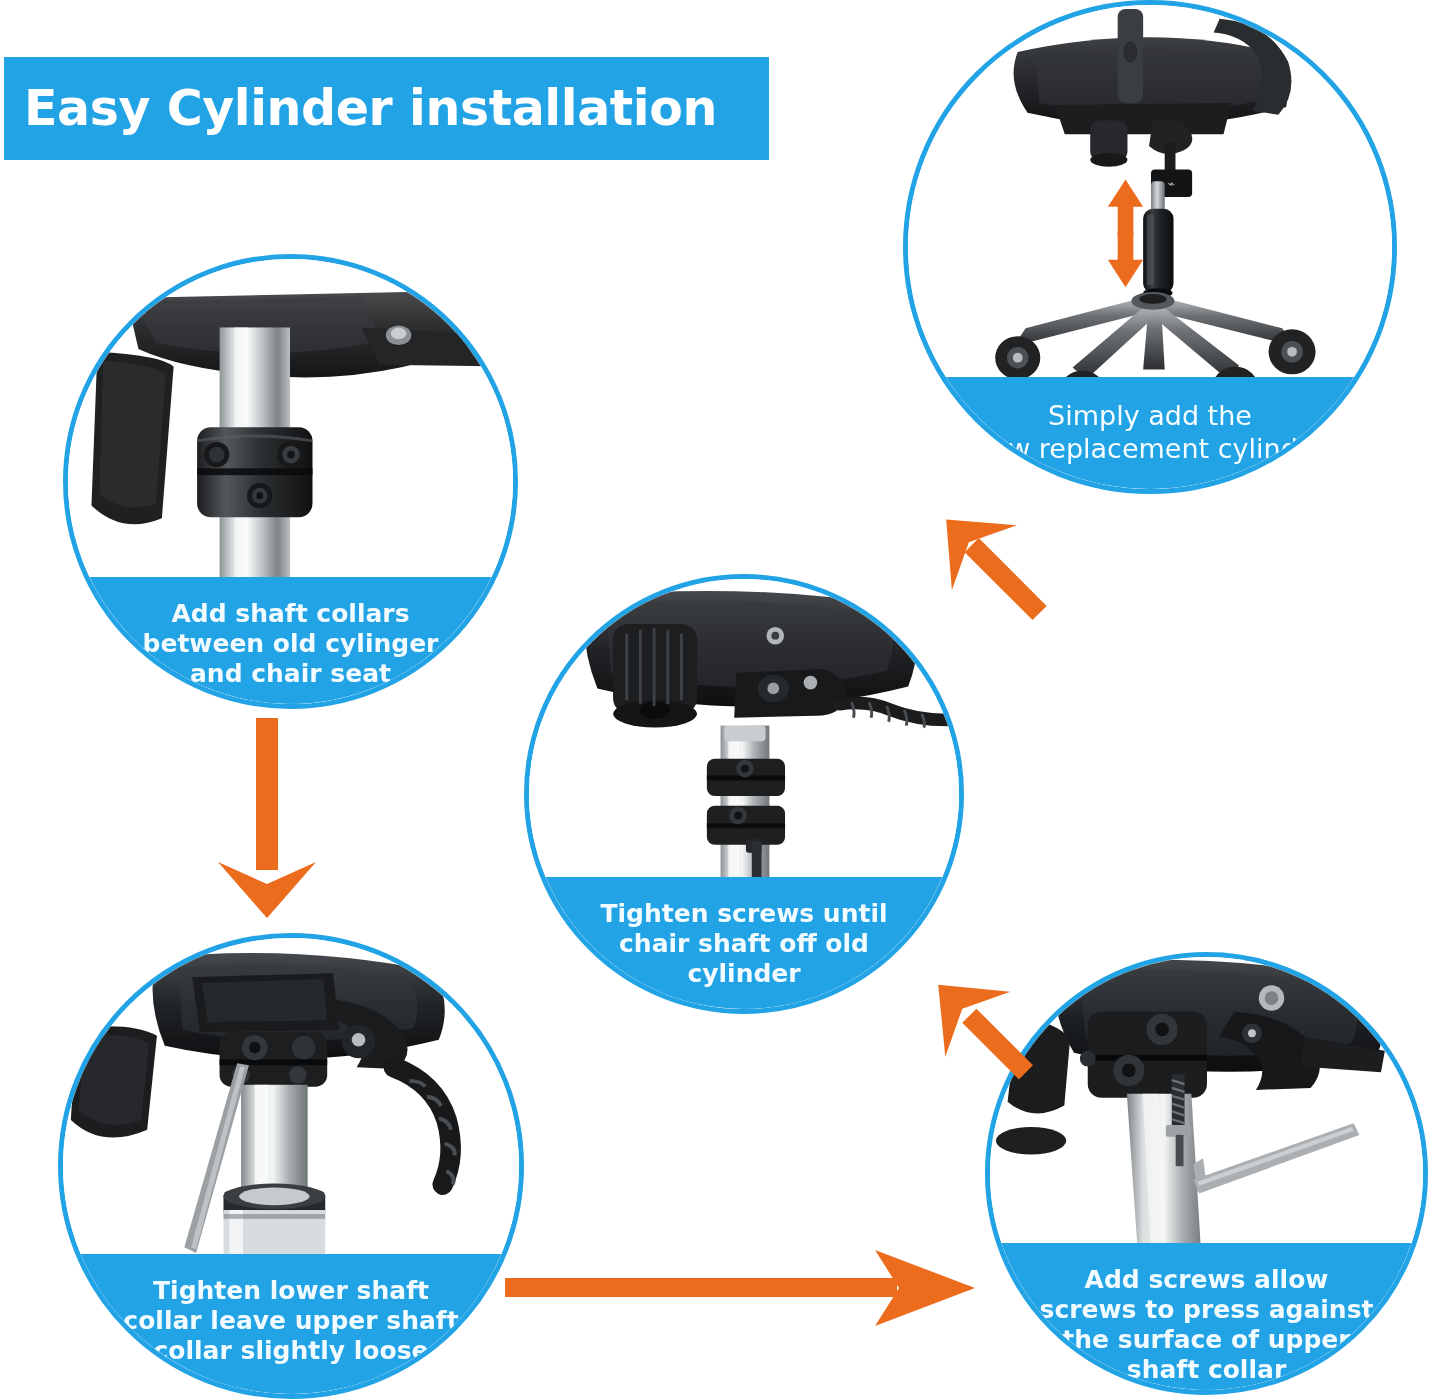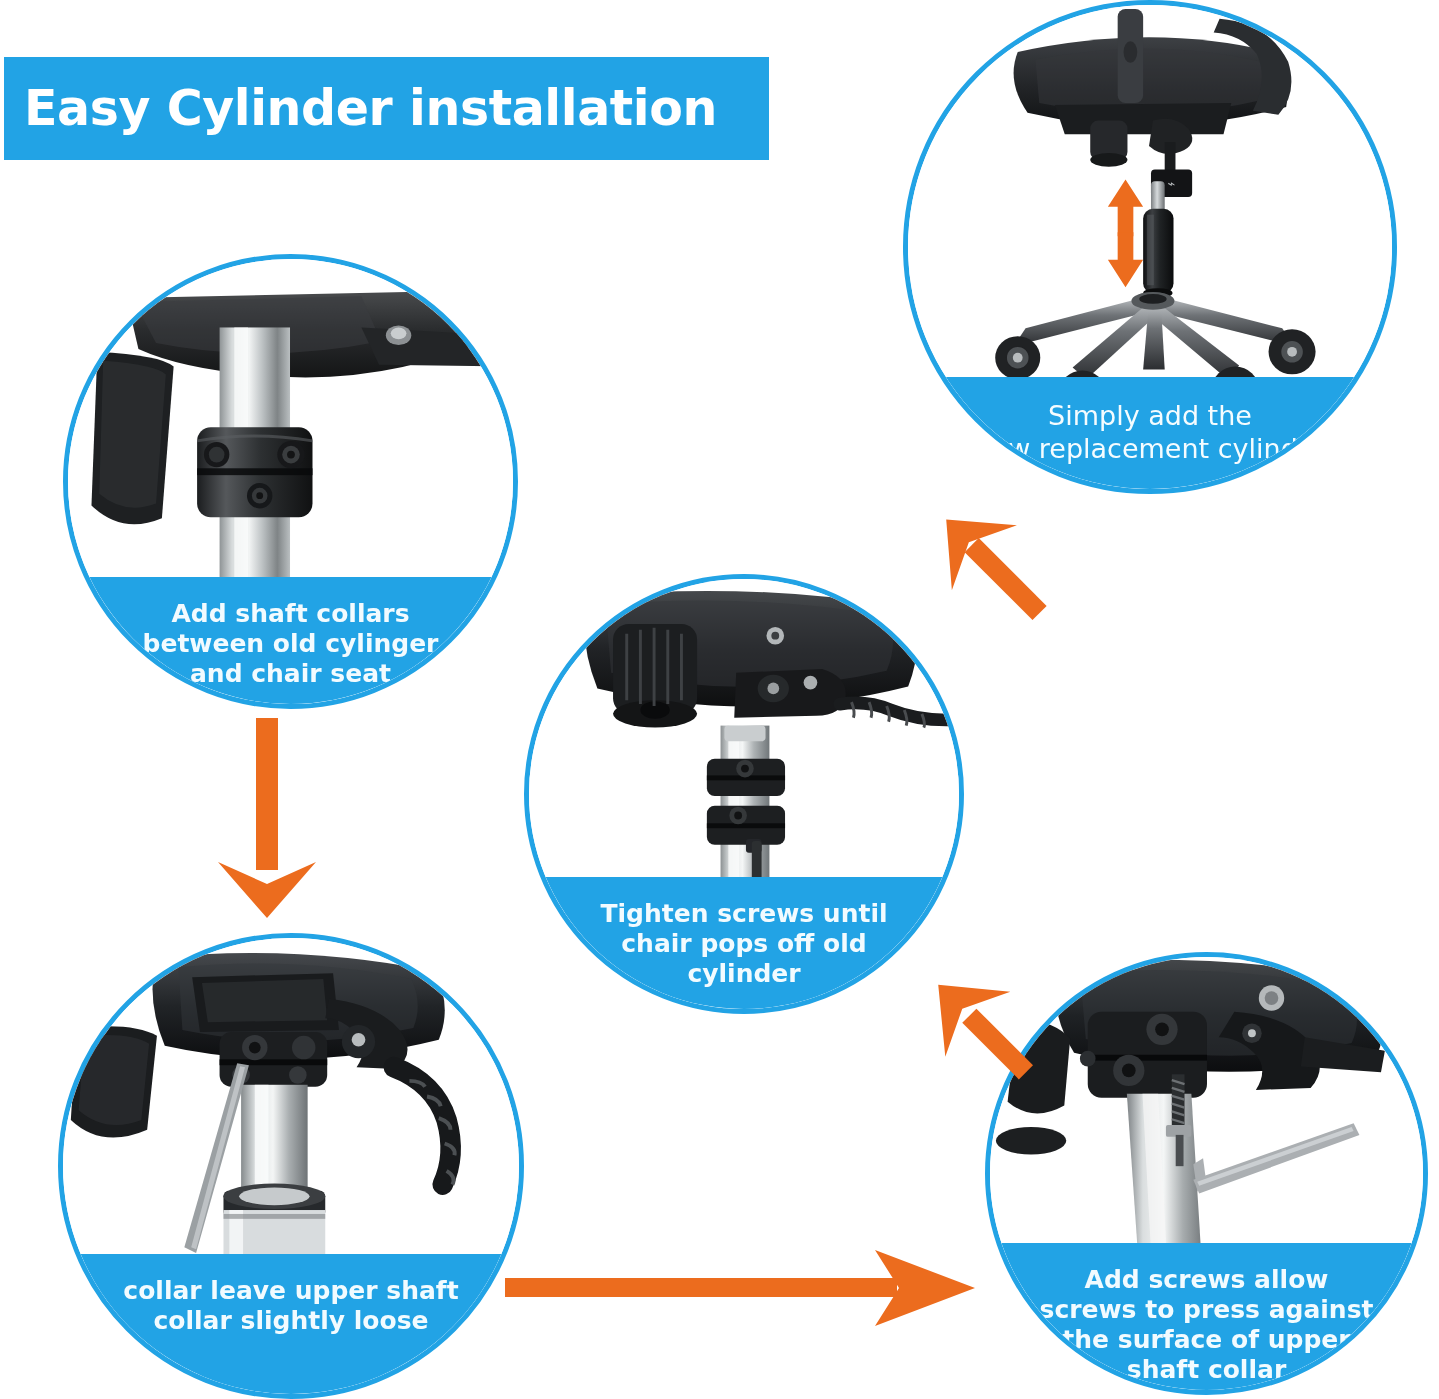--- a/index.html
+++ b/index.html
@@ -299,21 +299,21 @@
 
         <g fill="#2c2f31">
           <rect x="228" y="268" width="10" height="54" rx="3"></rect>
           <rect x="232" y="312" width="120" height="11" rx="4"></rect>
         </g>
         <rect x="234" y="313" width="114" height="3" fill="#6e7274" opacity="0.6"></rect>
       </svg>
     </div>
     <div class="caption">
       <span class="line">Tighten screws until</span>
-      <span class="line">chair pops off old</span>
+      <span class="line">chair shaft off old</span>
       <span class="line">cylinder</span>
     </div>
   </div>
 
   <div class="panel" id="panel-lower-collar">
     <div class="photo">
       <svg viewBox="0 0 466 466" preserveAspectRatio="xMidYMid slice">
         <defs>
           <linearGradient id="chrome4" x1="0" y1="0" x2="1" y2="0">
             <stop offset="0%" stop-color="#868b8d"></stop>
@@ -375,20 +375,21 @@
         <rect x="170" y="278" width="14" height="72" fill="#f2f4f5"></rect>
         <rect x="164" y="282" width="104" height="5" fill="#7d8184" opacity="0.6"></rect>
 
         <g fill="#9ba0a3">
           <polygon points="178,128 190,130 136,322 124,316"></polygon>
         </g>
         <polygon points="181,131 186,132 136,318 131,316" fill="#c7cbcd" opacity="0.8"></polygon>
       </svg>
     </div>
     <div class="caption">
+      <span class="line">Tighten lower shaft</span>
       <span class="line">collar leave upper shaft</span>
       <span class="line">collar slightly loose</span>
     </div>
   </div>
 
   <div class="panel" id="panel-add-screws">
     <div class="photo">
       <svg viewBox="0 0 443 443" preserveAspectRatio="xMidYMid slice">
         <defs>
           <linearGradient id="chrome5" x1="0" y1="0" x2="1" y2="0">

